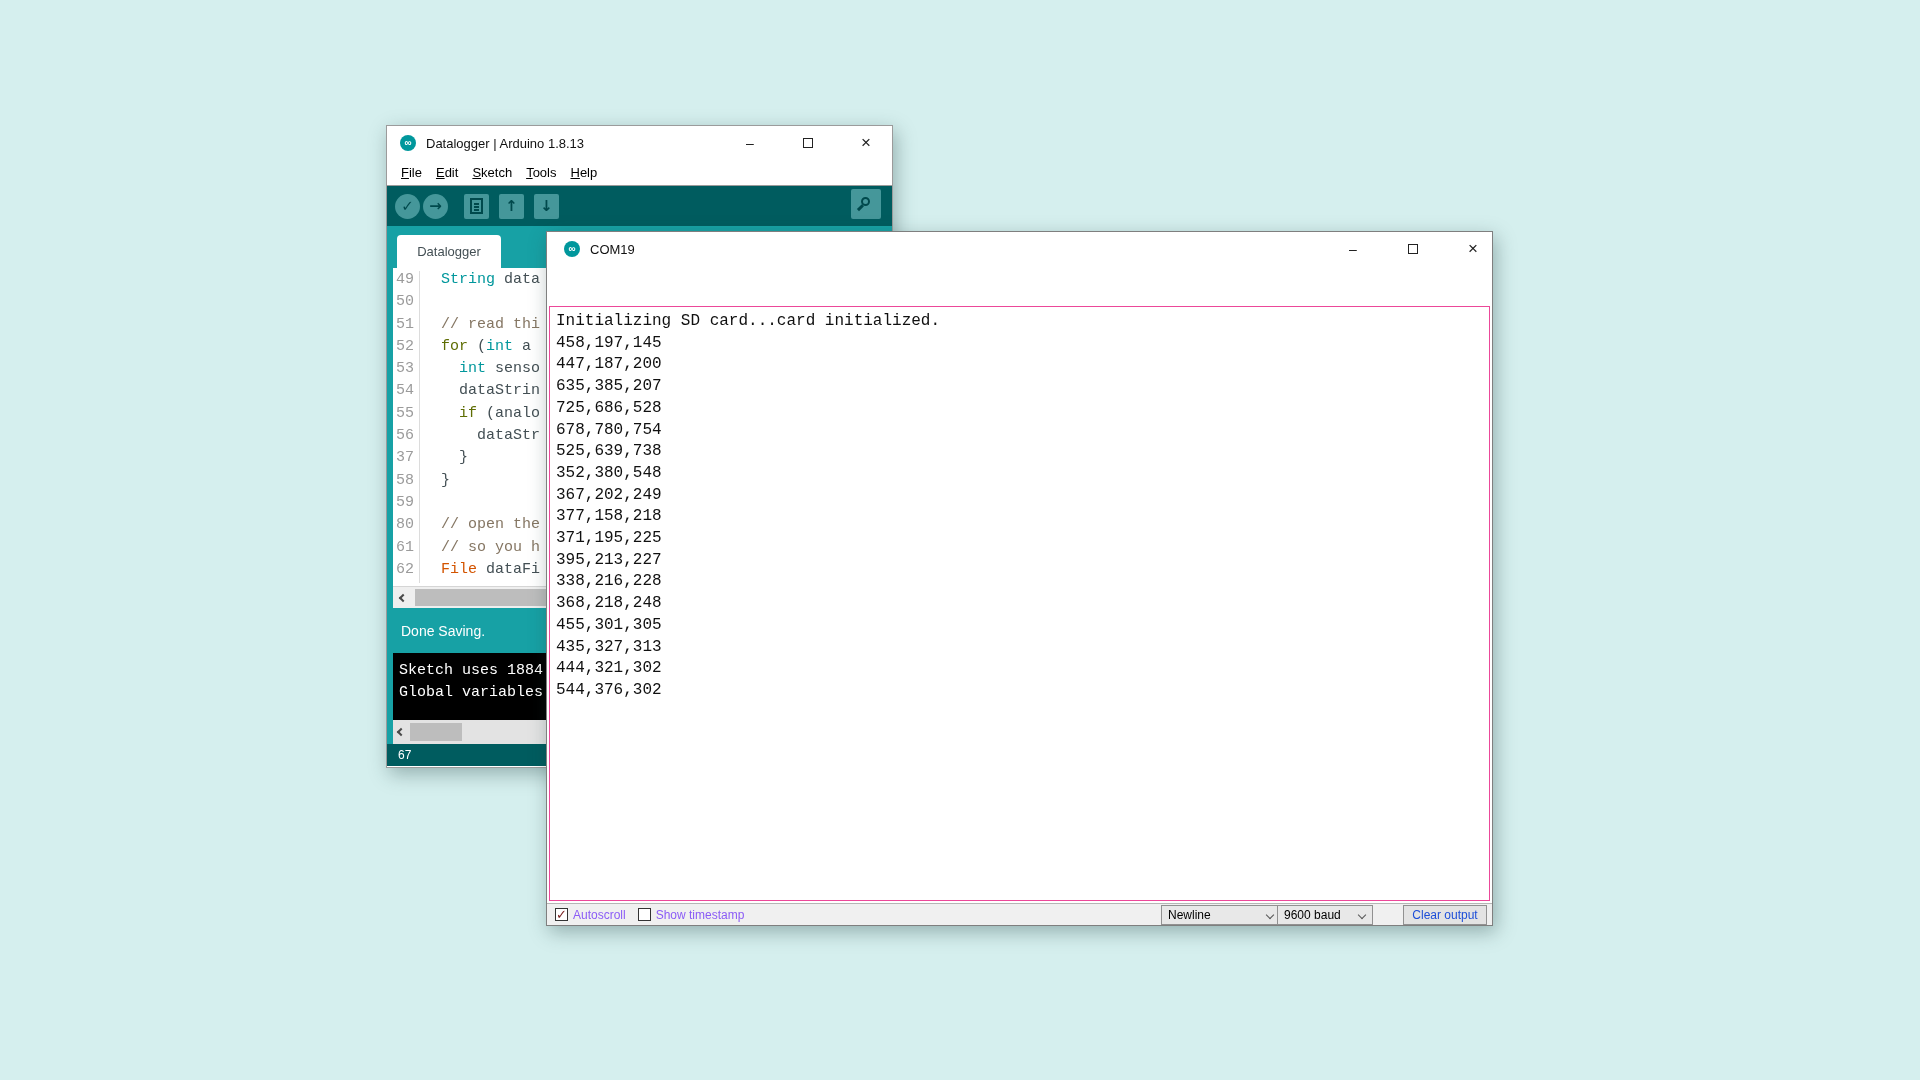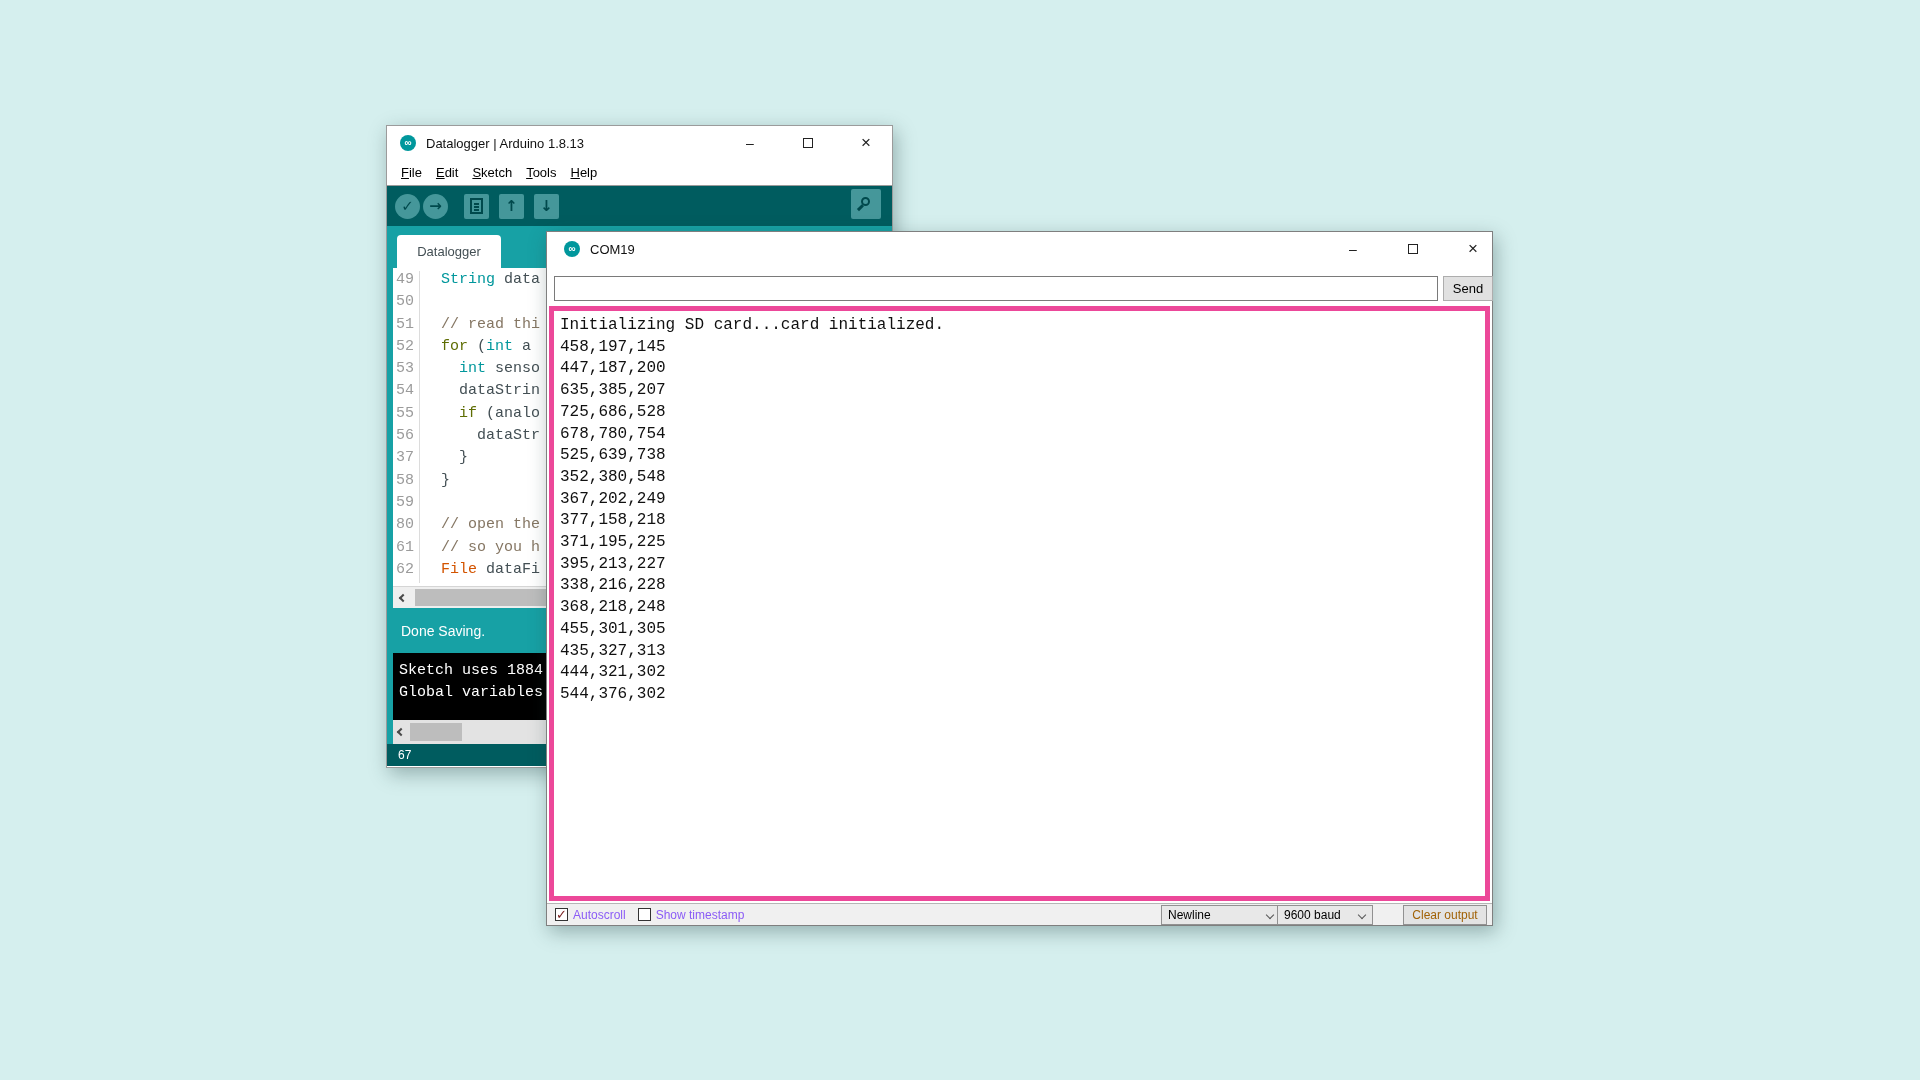--- a/index.html
+++ b/index.html
@@ -77,39 +77,39 @@
   #com { left:546px; top:231px; width:947px; height:695px; border:1px solid #7f7f7f; z-index:2; }
   #com .titlebar { padding-left:17px; }
   #com .win-controls { right:8px; gap:38px; }
   .send-row { position:absolute; left:0; top:44px; width:100%; height:26px; }
   #serial-input { position:absolute; left:7px; top:0; width:884px; height:25px;
                   border:1px solid #7a7a7a; font-size:14px; padding:0 5px; outline:none; }
   #send-btn { position:absolute; left:896px; top:0; width:50px; height:25px; background:#e1e1e1;
               border:1px solid #adadad; font-size:13px; color:#000;
               font-family:"Liberation Sans",sans-serif; }
   .output { position:absolute; left:2px; right:2px; top:74px; bottom:24px;
-            border:5px solid #ec4899; background:#fff; overflow:hidden; padding:4px 0 0 6px; }
+            border:1px solid #ec4899; background:#fff; overflow:hidden; padding:4px 0 0 6px; }
   .output pre { font-size:16px; line-height:21.7px; color:#101010;
                 font-family:"Liberation Mono","DejaVu Sans Mono",monospace; }
   .com-bottom { position:absolute; left:0; right:0; bottom:0; height:22px; background:#f0f0f0;
                 border-top:1px solid #b5b5b5; display:flex; align-items:center; padding-left:8px; }
   .cb { width:13px; height:13px; border:1px solid #333; background:#fff; display:flex;
         align-items:center; justify-content:center; flex:none; }
   .cb .mark { color:#771d1d; font-size:13px; font-weight:bold; line-height:1;
               font-family:"DejaVu Sans",sans-serif; }
   .cb-label { font-size:12px; color:#8b5cf6; margin:0 12px 0 5px; }
   .combo { position:absolute; top:1px; height:20px; background:#e8e8e8; border:1px solid #919191;
            display:flex; align-items:center; padding-left:6px; font-size:12px; color:#000; }
   .combo .chev { position:absolute; right:7px; top:6px; width:6px; height:6px;
                  border-right:1.6px solid #555; border-bottom:1.6px solid #555;
                  transform:rotate(45deg); }
   #combo-ending { left:614px; width:120px; }
   #combo-baud { left:730px; width:96px; }
   #clear-btn { position:absolute; left:856px; top:1px; width:84px; height:20px; background:#e3e3e3;
-               border:1px solid #919191; font-size:12px; color:#a16207;
+               border:1px solid #919191; font-size:12px; color:#1d4ed8;
                font-family:"Liberation Sans",sans-serif; }
   u { text-decoration:underline; }
 </style>
 </head>
 <body>
 
 <div class="win" id="ide">
   <div class="titlebar">
     <span class="app-roundel">∞</span>
     <span class="title-text">Datalogger | Arduino 1.8.13</span>
@@ -260,24 +260,20 @@
     <span class="title-text">COM19</span>
     <div class="win-controls">
       <span class="wc-btn wc-min">–</span>
       <span class="wc-btn">
           <span class="wc-max-box"></span>
         </span>
       <span class="wc-btn wc-close">×</span>
     </div>
   </div>
 
-  <div class="send-row">
-    <input id="serial-input" value="" style="">
-    <button id="send-btn">Send</button>
-  </div>
 
   <div class="output">
     <pre id="serial-out">Initializing SD card...card initialized.
 458,197,145
 447,187,200
 635,385,207
 725,686,528
 678,780,754
 525,639,738
 352,380,548

